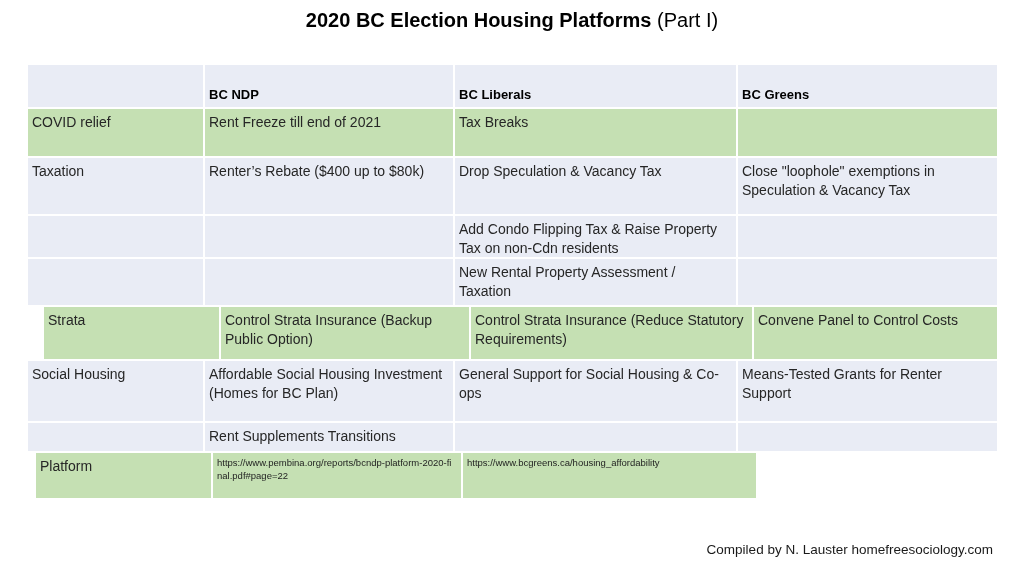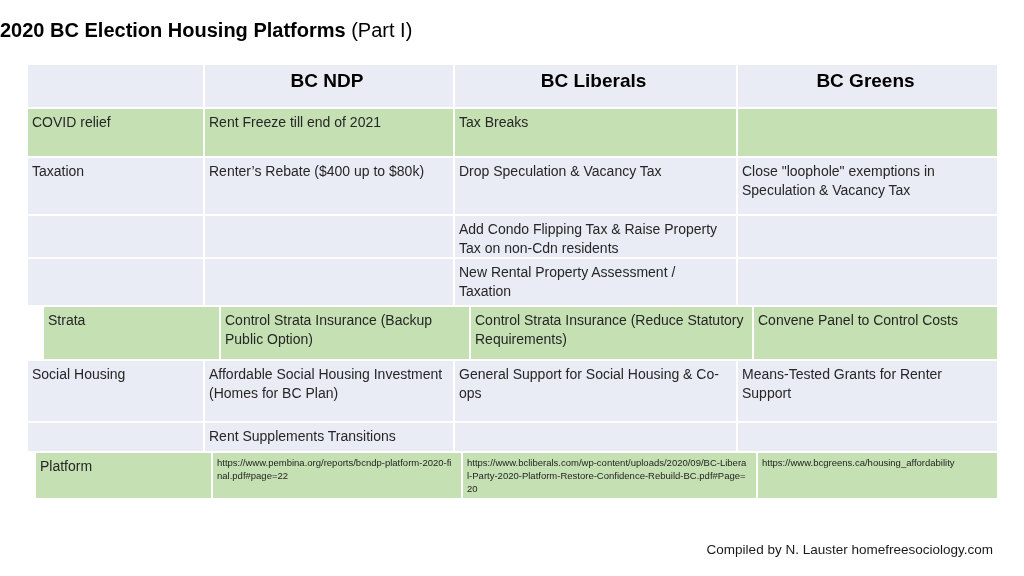--- a/index.html
+++ b/index.html
@@ -12,24 +12,24 @@
     overflow: hidden;
   }
   .page {
     position: relative;
     width: 1024px;
     height: 576px;
     background: #ffffff;
   }
   .title {
     position: absolute;
-    top: 19px;
+    top: 9px;
     left: 0;
     width: 1024px;
-    text-align: left;
+    text-align: center;
     font-size: 20px;
     color: #000000;
     letter-spacing: 0px;
   }
   .title .main { font-weight: 700; }
   .title .suffix { font-weight: 400; }
 
   .table {
     position: absolute;
     left: 28px;
@@ -49,25 +49,24 @@
     padding: 4px 8px 2px 4px;
     font-size: 14px;
     line-height: 19px;
     color: #262626;
     overflow: hidden;
   }
   .bg-blue  { background: #e9ecf5; }
   .bg-green { background: #c5e0b3; }
 
   .header-row .cell {
-    font-size: 19px;
+    font-size: 13px;
     font-weight: 700;
     color: #000000;
-    padding-top: 6px;
-    text-align: center;
+    padding-top: 20px;
   }
   .url-cell {
     font-size: 9.5px;
     line-height: 13px;
     padding-top: 3px;
     word-break: break-all;
     color: #1f1f1f;
   }
   .h-header   { height: 42px; }
   .h-covid    { height: 47px; }
@@ -150,21 +149,20 @@
     <div class="trow h-rentsupp">
       <div class="cell bg-blue"></div>
       <div class="cell bg-blue">Rent Supplements Transitions</div>
       <div class="cell bg-blue"></div>
       <div class="cell bg-blue"></div>
     </div>
 
     <div class="trow platform-cols h-platform">
       <div class="cell bg-green">Platform</div>
       <div class="cell bg-green url-cell">https://www.pembina.org/reports/bcndp-platform-2020-final.pdf#page=22</div>
-      <div class="cell bg-green url-cell">https://www.bcliberals.com/wp-content/uploads/2020/09/BC-Liberal-Party-2020-Platform-Restore-Confidence-Rebuild-BC.pdf#Page=20</div>
       <div class="cell bg-green url-cell">https://www.bcgreens.ca/housing_affordability</div>
     </div>
 
   </div>
 
   <div class="footer">Compiled by N. Lauster  homefreesociology.com</div>
 
 </div>
 
 </body></html>

